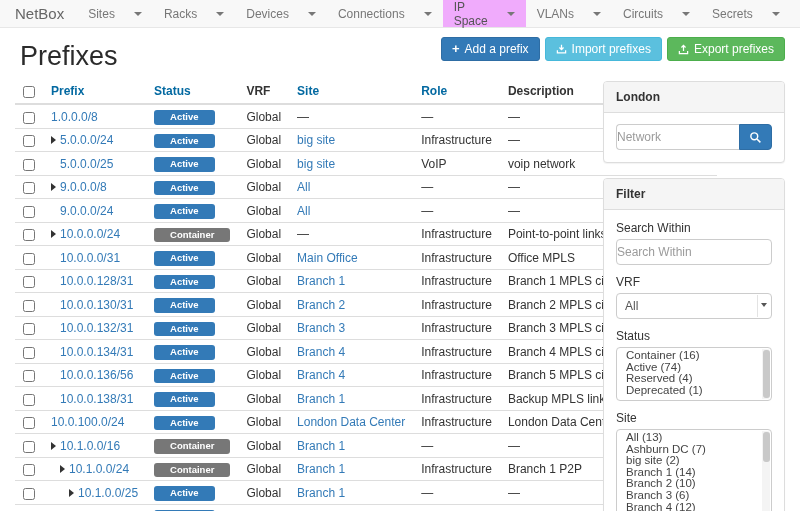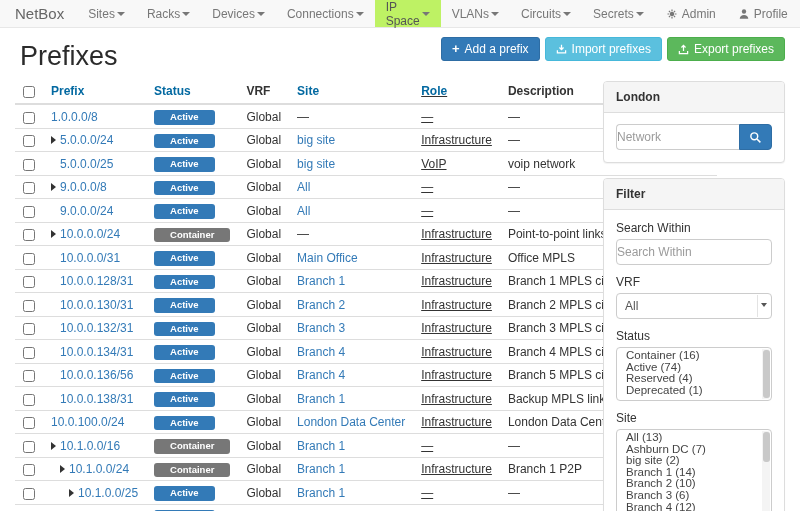--- a/index.html
+++ b/index.html
@@ -4,23 +4,23 @@
 <style>
   * { margin:0; padding:0; box-sizing:border-box; }
   html,body { width:800px; height:511px; overflow:hidden; background:#fff;
     font-family:"Liberation Sans", sans-serif; color:#333; }
 
   
   .navbar { height:28px; background:#f8f8f8; border-bottom:1px solid #e7e7e7;
     display:flex; align-items:stretch; font-size:12px; }
   .navbar-brand { color:#666; font-size:15px; padding:5px 13px 0 15px; text-decoration:none; }
   .nav-left { display:flex; align-items:stretch; flex:1; }
-  .nav-item { display:flex; align-items:center; gap:2px; padding:0 11px; color:#777;
+  .nav-item { display:flex; align-items:center; gap:19px; padding:0 11px; color:#777;
     text-decoration:none; cursor:pointer; }
-  .nav-item.active { background:#bef264; color:#555; }
+  .nav-item.active { background:#f0abfc; color:#555; }
   .caret { display:inline-block; width:0; height:0; border-top:4px dashed #777;
     border-right:4px solid transparent; border-left:4px solid transparent; }
   .nav-right { display:flex; align-items:stretch; padding-right:10px; }
   .nav-right .nav-item { gap:4px; }
   .nav-ico { width:12px; height:12px; display:inline-block; }
 
   
   .page-wrap { padding:0 15px; }
   .page-header { display:flex; align-items:flex-start; }
   .page-title { font-size:27px; font-weight:400; color:#2b2b2b; margin:13px 0 9px 5px; flex:1; }
@@ -44,21 +44,21 @@
   thead th { text-align:left; font-weight:bold; padding:3px 8px 5px; border-bottom:2px solid #ddd;
     white-space:nowrap; }
   thead th a { color:#0369a1; text-decoration:none; }
   tbody td { padding:4px 8px 3px; border-top:1px solid #ddd; white-space:nowrap; vertical-align:middle; }
   tbody tr:first-child td { border-top:none; }
   .col-check { width:20px; }
   .col-prefix { width:88px; }
   .col-status { width:52px; }
   .col-vrf { width:58px; }
   .col-site { width:110px; }
-  .col-role { width:70px;text-decoration:underline; }
+  .col-role { width:70px; }
   input[type=checkbox] { width:12px; height:12px; vertical-align:middle; }
   a.cell-link { color:#337ab7; text-decoration:none; }
   .indent { display:inline-block; height:1px; }
   .tri-right { display:inline-block; width:0; height:0; border-left:5px solid #333;
     border-top:4px solid transparent; border-bottom:4px solid transparent; margin-right:4px; }
   .badge { display:inline-block; min-width:10px; padding:2px 16px 3px; font-size:9.5px;
     font-weight:bold; color:#fff; border-radius:3px; line-height:1; }
   .badge-active { background:#337ab7; }
   .badge-container { background:#777; }
   .dash { color:#333; }

